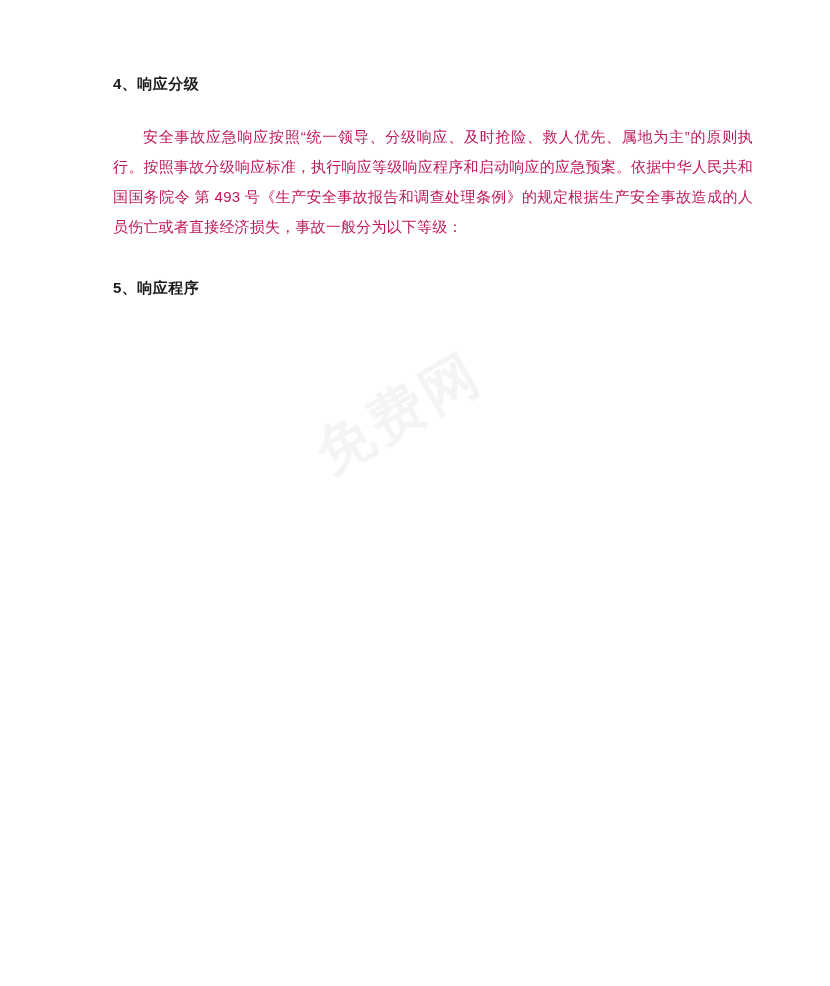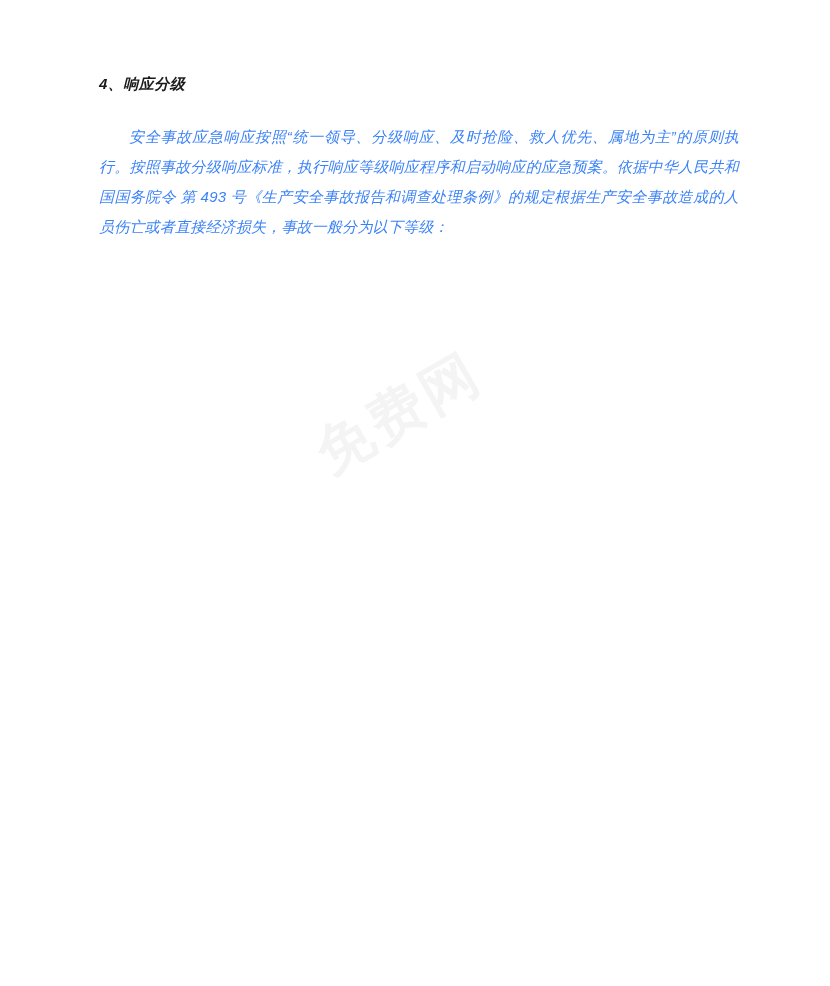--- a/index.html
+++ b/index.html
@@ -14,40 +14,39 @@
     position: relative;
     width: 830px;
     height: 986px;
     background: #ffffff;
     margin: 0 auto;
     overflow: hidden;
     box-sizing: border-box;
   }
   .content {
     position: absolute;
-    left: 99px;
+    left: 113px;
     top: 72px;
     width: 640px;
-    font-style: italic;
   }
   .heading {
     font-size: 15px;
     font-weight: bold;
     color: #1a1a1a;
     letter-spacing: 0.5px;
     margin: 0 0 26px 0;
     line-height: 1.6;
   }
   .heading.second {
     margin-top: 34px;
     margin-bottom: 24px;
   }
   p.para {
     font-size: 15px;
-    color: #3b82f6;
+    color: #be185d;
     line-height: 2.0;
     margin: 0 0 18px 0;
     text-align: justify;
     text-justify: inter-ideograph;
     text-indent: 2em;
     letter-spacing: 0.2px;
   }
   p.para:last-child {
     margin-bottom: 0;
   }
@@ -73,15 +72,16 @@
 
 <div class="page">
 
   <div class="watermark">免费网</div>
 
   <div class="content">
 
     <h2 class="heading">4、响应分级</h2>
     <p class="para">安全事故应急响应按照“统一领导、分级响应、及时抢险、救人优先、属地为主”的原则执行。按照事故分级响应标准，执行响应等级响应程序和启动响应的应急预案。依据中华人民共和国国务院令 第 493 号《生产安全事故报告和调查处理条例》的规定根据生产安全事故造成的人员伤亡或者直接经济损失，事故一般分为以下等级：</p>
 
+    <h2 class="heading second">5、响应程序</h2>
 
   </div>
 </div>
 
 </body></html>

